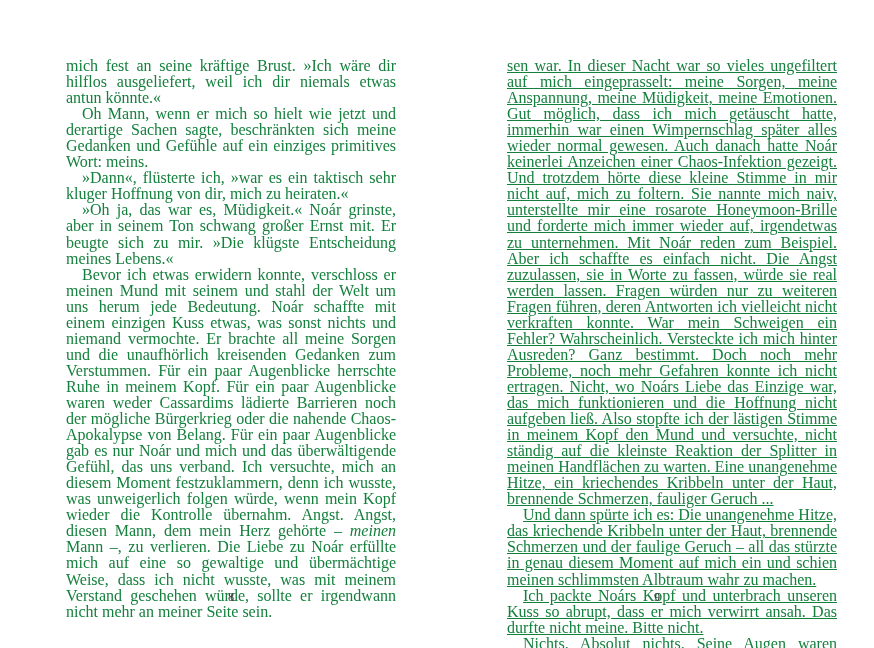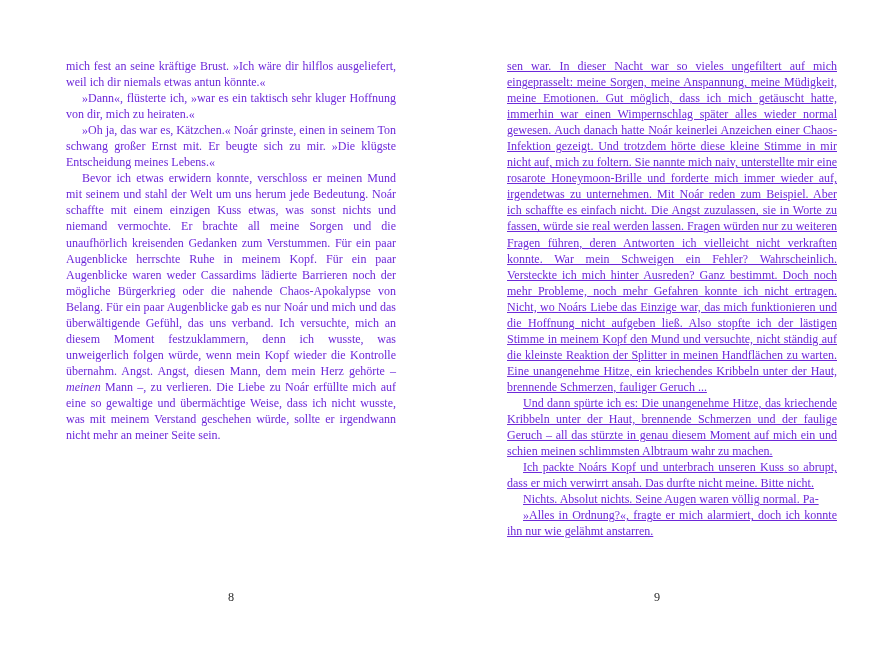--- a/index.html
+++ b/index.html
@@ -27,23 +27,23 @@
   .page-half {
     position: relative;
     width: 437px;
     height: 648px;
     box-sizing: border-box;
   }
   .textblock {
     position: absolute;
     top: 58px;
     width: 330px;
-    font-size: 12px;
+    font-size: 16px;
     line-height: 16.05px;
-    color: #6d28d9;
+    color: #15803d;
     text-align: justify;
     text-justify: inter-word;
     -webkit-hyphens: none;
     hyphens: none;
   }
   .page-left .textblock { left: 66px; }
   .page-right .textblock { left: 70px; text-decoration: underline; }
   .textblock p {
     margin: 0;
     text-indent: 16px;
@@ -66,22 +66,23 @@
 </style>
 </head>
 <body>
 
 <div id="page">
   <div class="spread">
 
     <div class="page-half page-left">
       <div class="textblock" id="left-textblock">
           <p class="runon">mich fest an seine kräftige Brust. »Ich wäre dir hilflos ausgeliefert, weil ich dir niemals etwas antun könnte.«</p>
+          <p>Oh Mann, wenn er mich so hielt wie jetzt und derartige Sachen sagte, beschränkten sich meine Gedanken und Gefühle auf ein einziges primitives Wort: meins.</p>
           <p>»Dann«, flüsterte ich, »war es ein taktisch sehr kluger Hoffnung von dir, mich zu heiraten.«</p>
-          <p>»Oh ja, das war es, Kätzchen.« Noár grinste, einen in seinem Ton schwang großer Ernst mit. Er beugte sich zu mir. »Die klügste Entscheidung meines Lebens.«</p>
+          <p>»Oh ja, das war es, Müdigkeit.« Noár grinste, aber in seinem Ton schwang großer Ernst mit. Er beugte sich zu mir. »Die klügste Entscheidung meines Lebens.«</p>
           <p>Bevor ich etwas erwidern konnte, verschloss er meinen Mund mit seinem und stahl der Welt um uns herum jede Bedeutung. Noár schaffte mit einem einzigen Kuss etwas, was sonst nichts und niemand vermochte. Er brachte all meine Sorgen und die unaufhörlich kreisenden Gedanken zum Verstummen. Für ein paar Augenblicke herrschte Ruhe in meinem Kopf. Für ein paar Augenblicke waren weder Cassardims lädierte Barrieren noch der mögliche Bürgerkrieg oder die nahende Chaos-Apokalypse von Belang. Für ein paar Augenblicke gab es nur Noár und mich und das überwältigende Gefühl, das uns verband. Ich versuchte, mich an diesem Moment festzuklammern, denn ich wusste, was unweigerlich folgen würde, wenn mein Kopf wieder die Kontrolle übernahm. Angst. Angst, diesen Mann, dem mein Herz gehörte – <em>meinen</em> Mann –, zu verlieren. Die Liebe zu Noár erfüllte mich auf eine so gewaltige und übermächtige Weise, dass ich nicht wusste, was mit meinem Verstand geschehen würde, sollte er irgendwann nicht mehr an meiner Seite sein.</p>
         </div>
       <div class="folio">8</div>
     </div>
 
     <div class="page-half page-right">
       <div class="textblock" id="right-textblock">
           <p class="runon">sen war. In dieser Nacht war so vieles ungefiltert auf mich eingeprasselt: meine Sorgen, meine Anspannung, meine Müdigkeit, meine Emotionen. Gut möglich, dass ich mich getäuscht hatte, immerhin war einen Wimpernschlag später alles wieder normal gewesen. Auch danach hatte Noár keinerlei Anzeichen einer Chaos-Infektion gezeigt. Und trotzdem hörte diese kleine Stimme in mir nicht auf, mich zu foltern. Sie nannte mich naiv, unterstellte mir eine rosarote Honeymoon-Brille und forderte mich immer wieder auf, irgendetwas zu unternehmen. Mit Noár reden zum Beispiel. Aber ich schaffte es einfach nicht. Die Angst zuzulassen, sie in Worte zu fassen, würde sie real werden lassen. Fragen würden nur zu weiteren Fragen führen, deren Antworten ich vielleicht nicht verkraften konnte. War mein Schweigen ein Fehler? Wahrscheinlich. Versteckte ich mich hinter Ausreden? Ganz bestimmt. Doch noch mehr Probleme, noch mehr Gefahren konnte ich nicht ertragen. Nicht, wo Noárs Liebe das Einzige war, das mich funktionieren und die Hoffnung nicht aufgeben ließ. Also stopfte ich der lästigen Stimme in meinem Kopf den Mund und versuchte, nicht ständig auf die kleinste Reaktion der Splitter in meinen Handflächen zu warten. Eine unangenehme Hitze, ein kriechendes Kribbeln unter der Haut, brennende Schmerzen, fauliger Geruch ...</p>
           <p>Und dann spürte ich es: Die unangenehme Hitze, das kriechende Kribbeln unter der Haut, brennende Schmerzen und der faulige Geruch – all das stürzte in genau diesem Moment auf mich ein und schien meinen schlimmsten Albtraum wahr zu machen.</p>
           <p>Ich packte Noárs Kopf und unterbrach unseren Kuss so abrupt, dass er mich verwirrt ansah. Das durfte nicht meine. Bitte nicht.</p>

